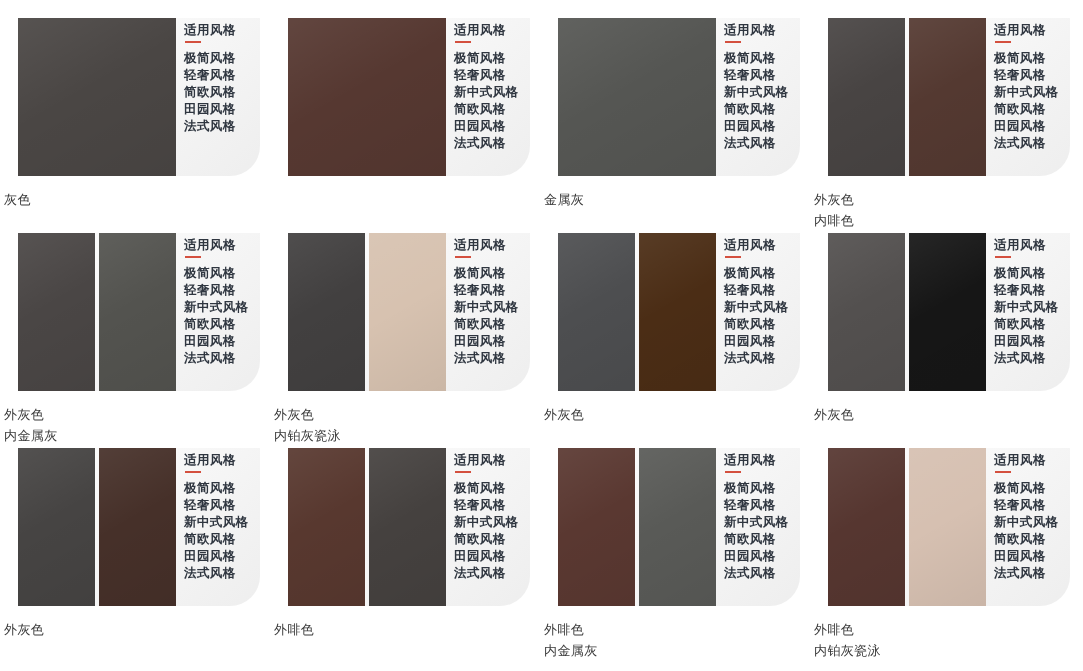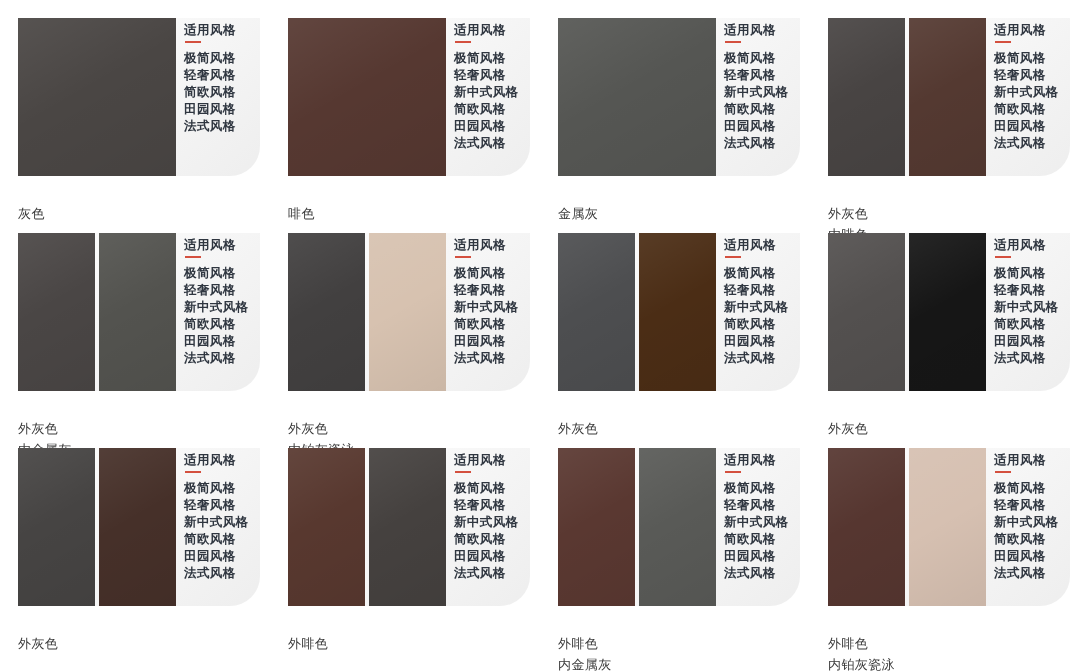--- a/index.html
+++ b/index.html
@@ -90,22 +90,22 @@
     font-size: 12.5px;
     font-weight: bold;
     color: #2f3640;
     line-height: 17px;
     letter-spacing: .4px;
     white-space: nowrap;
   }
 
   
   .caption {
-    margin-left: 18px;
-    padding-top: 27px;
+    margin-left: 4px;
+    padding-top: 13px;
     font-family: Liberation Serif, serif;
   }
   .caption-line {
     font-size: 13px;
     color: #3a3a3a;
     line-height: 21px;
     letter-spacing: .4px;
     white-space: nowrap;
   }
 </style>
@@ -141,23 +141,20 @@
           <div class="styles-title">适用风格</div>
           <div class="rule" style="background: rgb(212, 80, 63);"></div>
           <div class="style-item">极简风格</div>
           <div class="style-item">轻奢风格</div>
           <div class="style-item">新中式风格</div>
           <div class="style-item">简欧风格</div>
           <div class="style-item">田园风格</div>
           <div class="style-item">法式风格</div>
         </div>
       </div>
-      <div class="caption">
-        <div class="caption-line">啡色</div>
-      </div>
     </div>
     <div class="card single-sw" style="left: 540px; top: 18px;">
       <div class="panel">
         <div class="swatches">
           <div class="sw single" title="金属灰" style="background: rgb(85, 86, 83);"></div>
         </div>
         <div class="styles">
           <div class="styles-title">适用风格</div>
           <div class="rule" style="background: rgb(212, 80, 63);"></div>
           <div class="style-item">极简风格</div>

